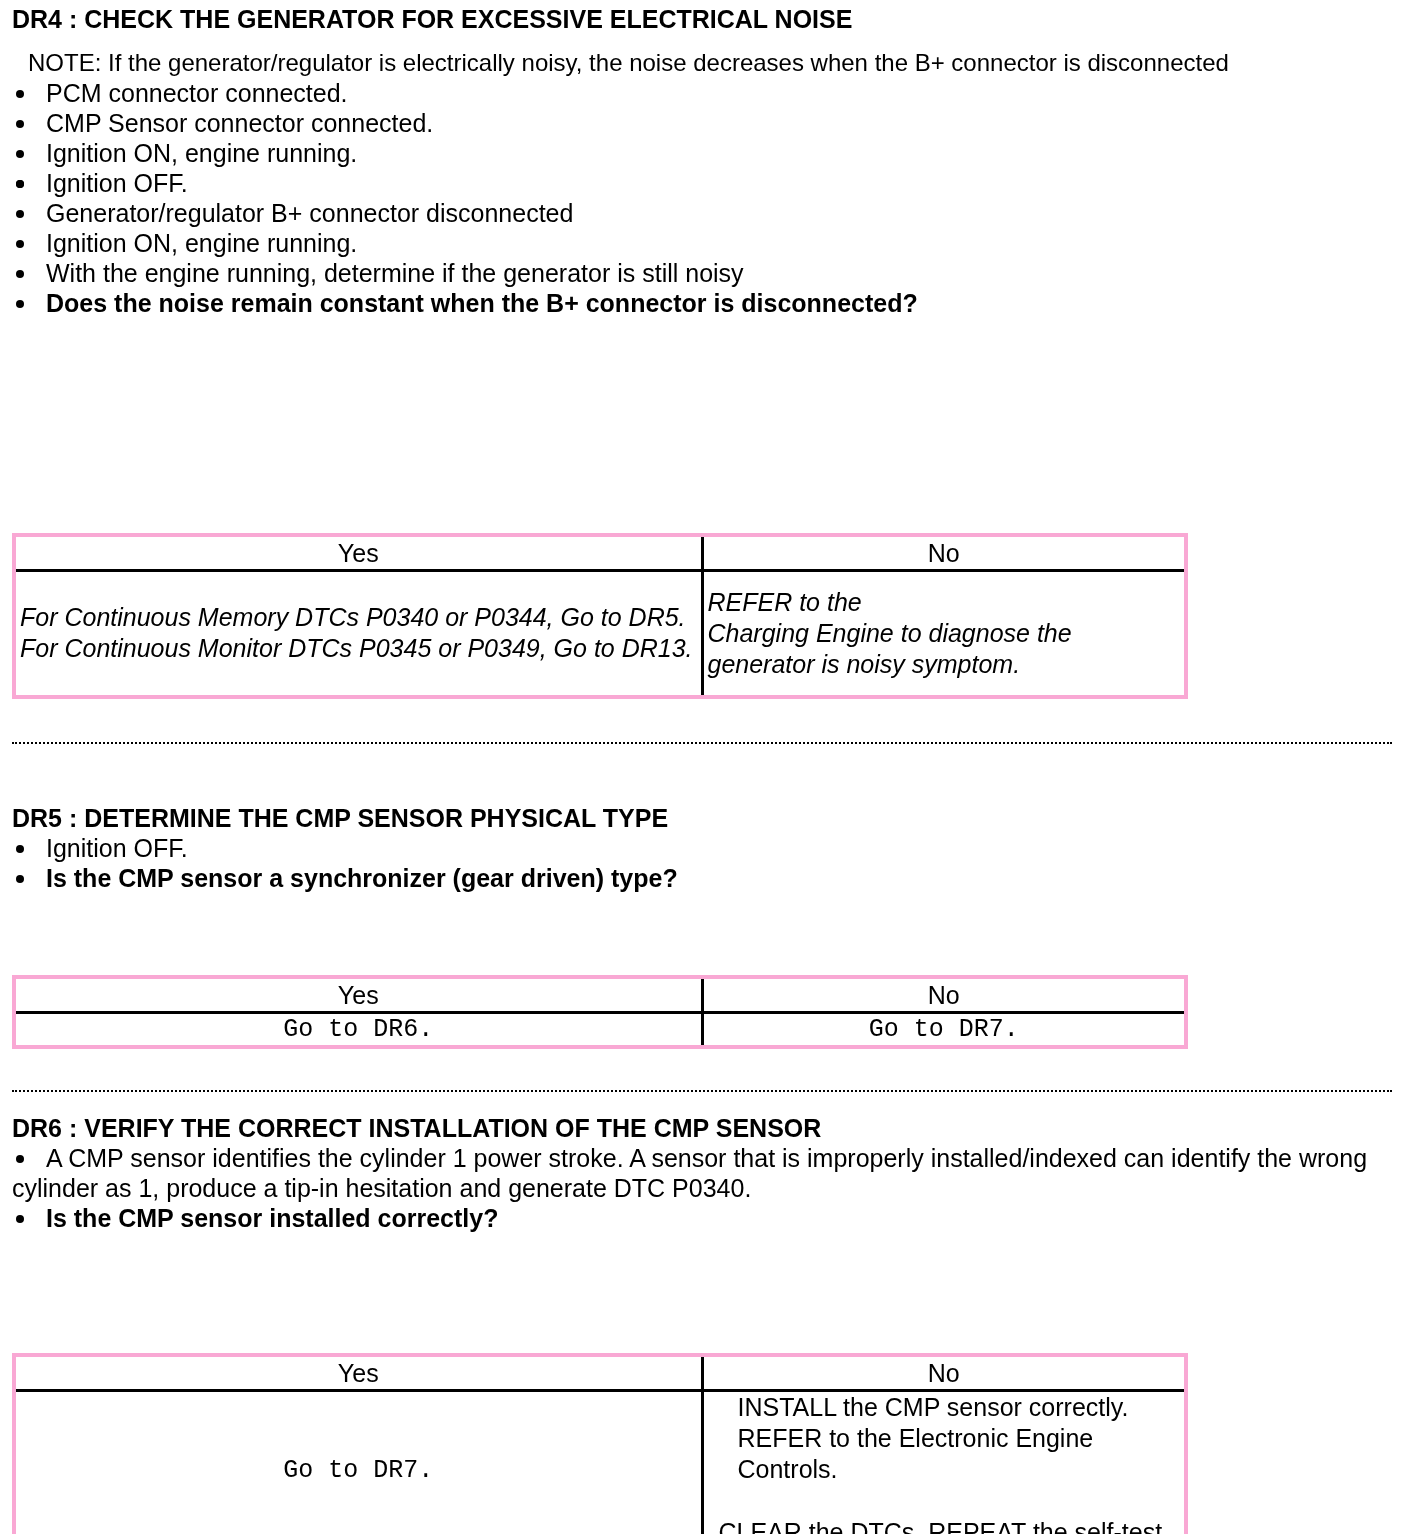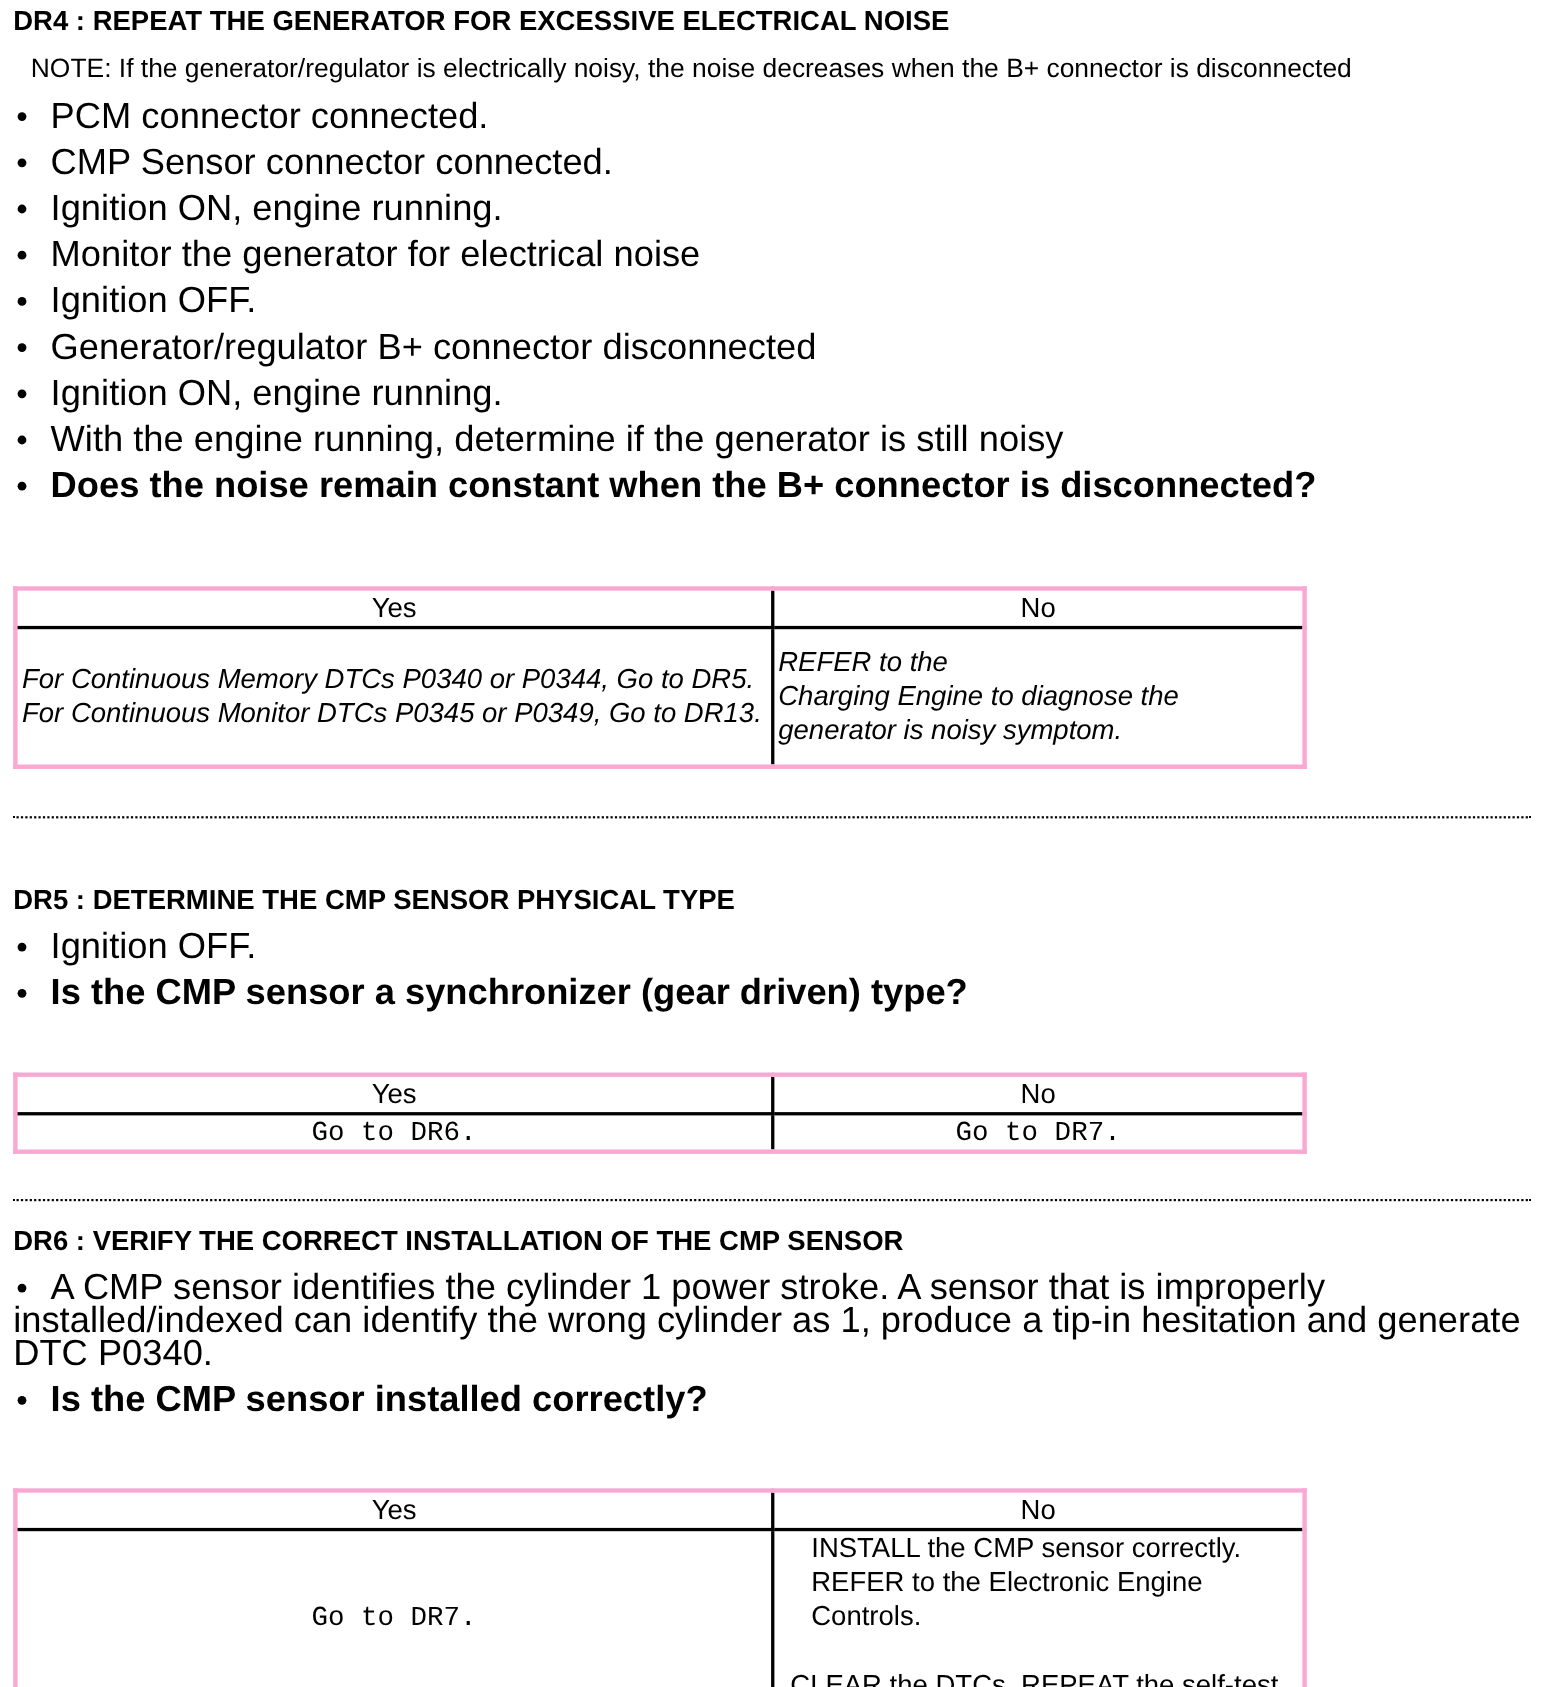--- a/index.html
+++ b/index.html
@@ -7,21 +7,21 @@
     width: 1408px; height: 1534px; position: relative; overflow: hidden;
     font-family: "Liberation Sans", sans-serif; color: #000;
   }
   .page { position: absolute; left: 12px; top: 0; width: 1380px; }
   .heading {
     font-weight: bold; font-size: 25px; line-height: 30px; margin: 0;
   }
   .note { font-size: 24px; line-height: 30px; margin-top: 16px; margin-left: 16px; }
   ul.steps { list-style: none; margin: 0; padding: 0; }
   ul.steps li {
-    font-size: 33px; line-height: 30px; position: relative; padding-left: 34px; margin-top: 12px;
+    font-size: 25px; line-height: 30px; position: relative; padding-left: 34px; 
   }
   ul.steps li .bullet {
     position: absolute; left: 4px; top: 12px; width: 8px; height: 8px; border-radius: 50%; background: #000;
   }
   ul.steps li.q { font-weight: bold; }
   ul.steps li.wrap { padding-left: 0; text-indent: 34px; }
   ul.steps li.wrap .bullet { left: 4px; }
   table.yn {
     border-collapse: collapse; width: 1176px; table-layout: fixed;
     border: 4px solid #f9a8d4;
@@ -36,27 +36,27 @@
     height: 0; border-top: 2px dotted #000; width: 1380px;
   }
   .block { position: absolute; left: 0; width: 1380px; }
 </style>
 </head>
 <body>
 
 <div class="page">
 
   <div class="block" style="top:4px;">
-    <h2 class="heading">DR4 : REPEAT THE GENERATOR FOR EXCESSIVE ELECTRICAL NOISE</h2>
+    <h2 class="heading">DR4 : CHECK THE GENERATOR FOR EXCESSIVE ELECTRICAL NOISE</h2>
     <div class="note" style="margin-top:14px;">NOTE: If the generator/regulator is electrically noisy, the noise decreases when the B+ connector is disconnected</div>
     <ul class="steps" style="margin-top:0;">
       <li><span class="bullet"></span><span>PCM connector connected.</span></li>
       <li><span class="bullet"></span><span>CMP Sensor connector connected.</span></li>
       <li><span class="bullet"></span><span>Ignition ON, engine running.</span></li>
-      <li><span class="bullet"></span><span>Monitor the generator for electrical noise</span></li>
+      <li><span class="bullet"></span></li>
       <li><span class="bullet"></span><span>Ignition OFF.</span></li>
       <li><span class="bullet"></span><span>Generator/regulator B+ connector disconnected</span></li>
       <li><span class="bullet"></span><span>Ignition ON, engine running.</span></li>
       <li><span class="bullet"></span><span>With the engine running, determine if the generator is still noisy</span></li>
       <li class="q"><span class="bullet"></span><span>Does the noise remain constant when the B+ connector is disconnected?</span></li>
     </ul>
   </div>
 
   <div class="block" style="top:533px;">
     <table class="yn">

